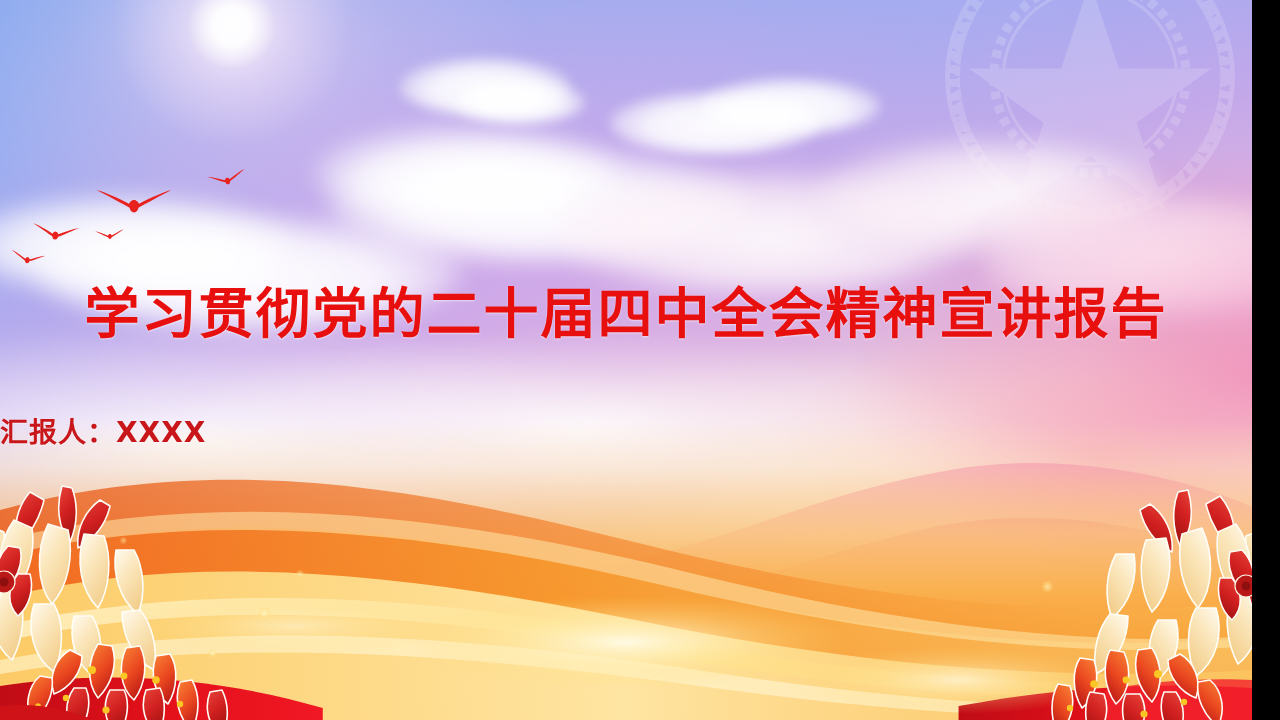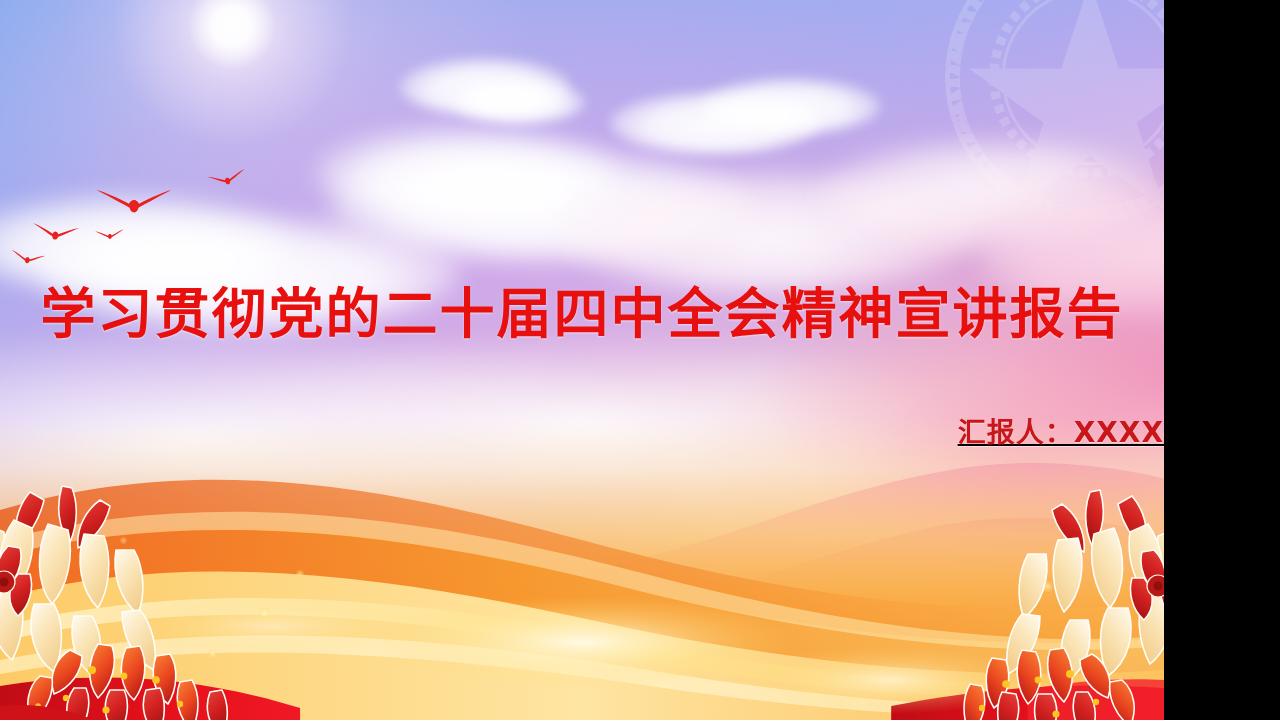--- a/index.html
+++ b/index.html
@@ -2,21 +2,21 @@
 <html lang="zh-CN"><head>
 <meta charset="utf-8">
 <style>
   html, body {
     margin: 0;
     padding: 0;
     background: #000;
   }
   #slide {
     position: relative;
-    width: 1164px;
+    width: 1252px;
     height: 720px;
     overflow: hidden;
     font-family: "Liberation Sans", "DejaVu Sans", sans-serif;
     background: #9fb9f2;
   }
 
   .layer { position: absolute; inset: 0; pointer-events: none; }
 
   
   #sky-base {
@@ -133,23 +133,22 @@
     font-weight: bold;
     color: #e8100e;
     letter-spacing: 2px;
     white-space: nowrap;
     text-shadow: 0 1px 2px rgba(255,255,255,0.55);
   }
   #subtitle-block {
     position: absolute;
     left: 0; right: 0;
     top: 415px;
-    text-align: right;
+    text-align: left;
     z-index: 30;
-    text-decoration: underline;
   }
   #subtitle {
     margin: 0;
     font-family: "DejaVu Sans", "Liberation Sans", sans-serif;
     font-size: 28px;
     line-height: 36px;
     font-weight: bold;
     color: #c8161a;
     letter-spacing: 1px;
     white-space: nowrap;

